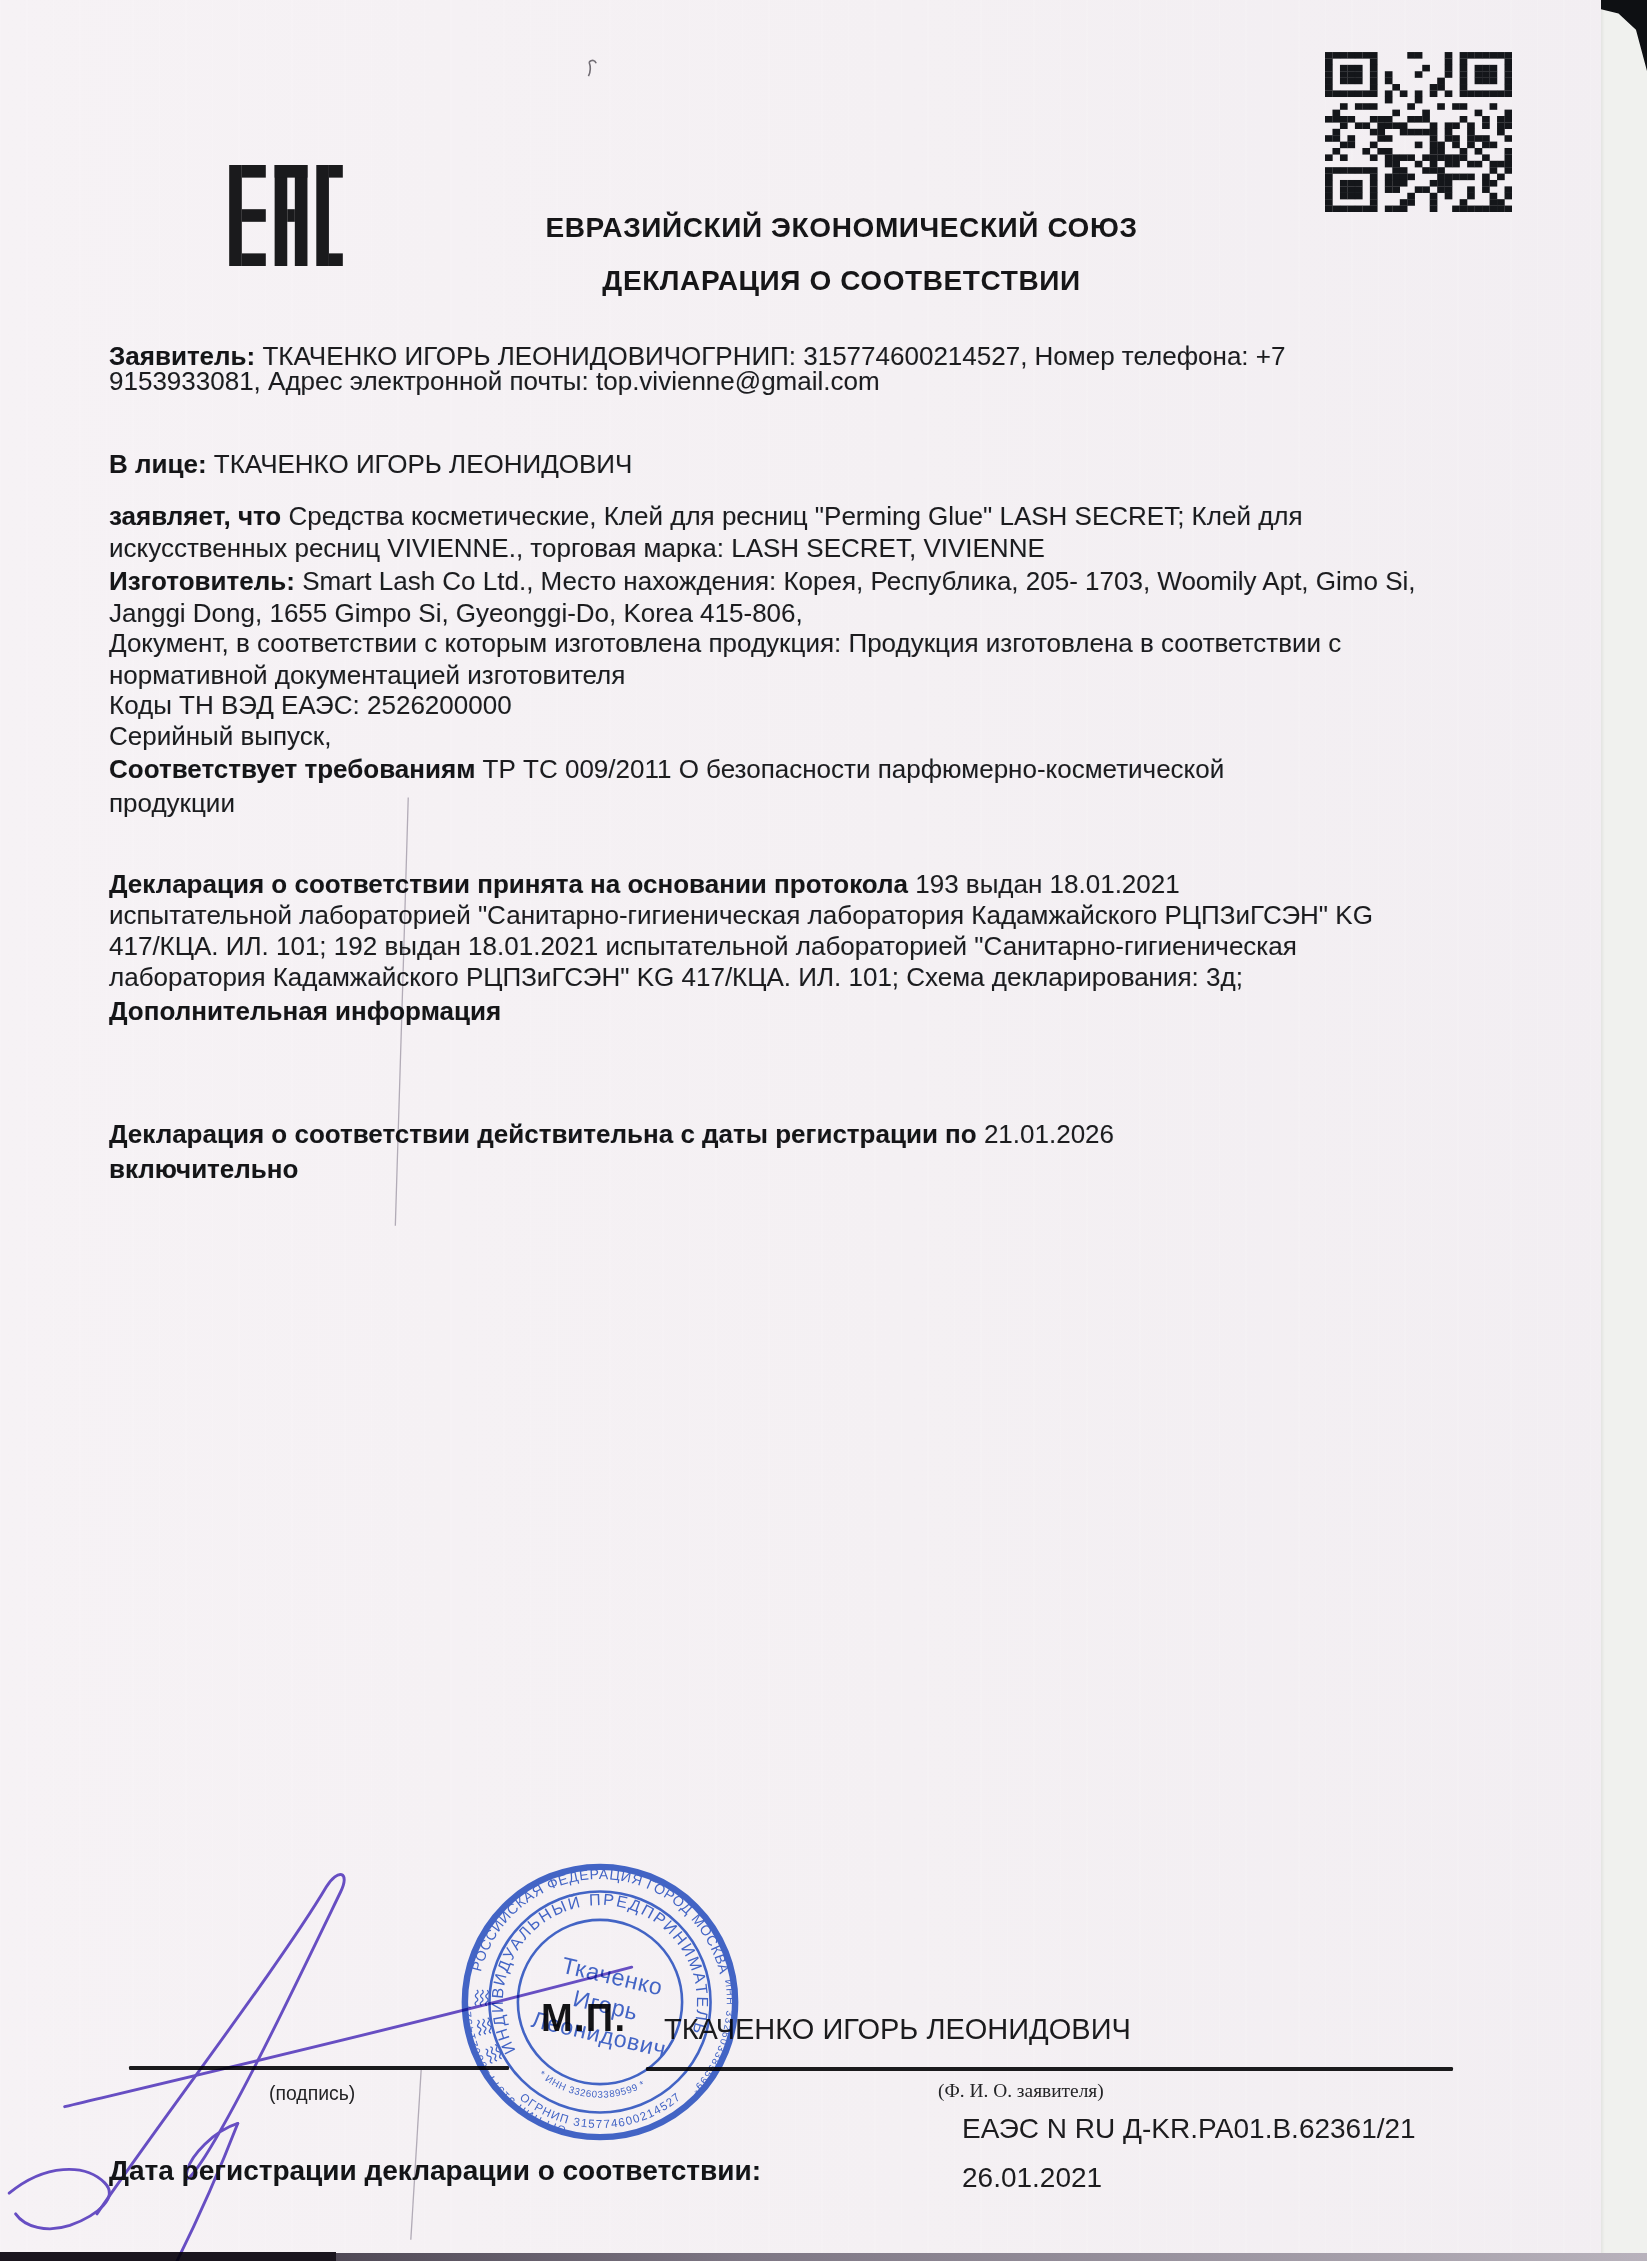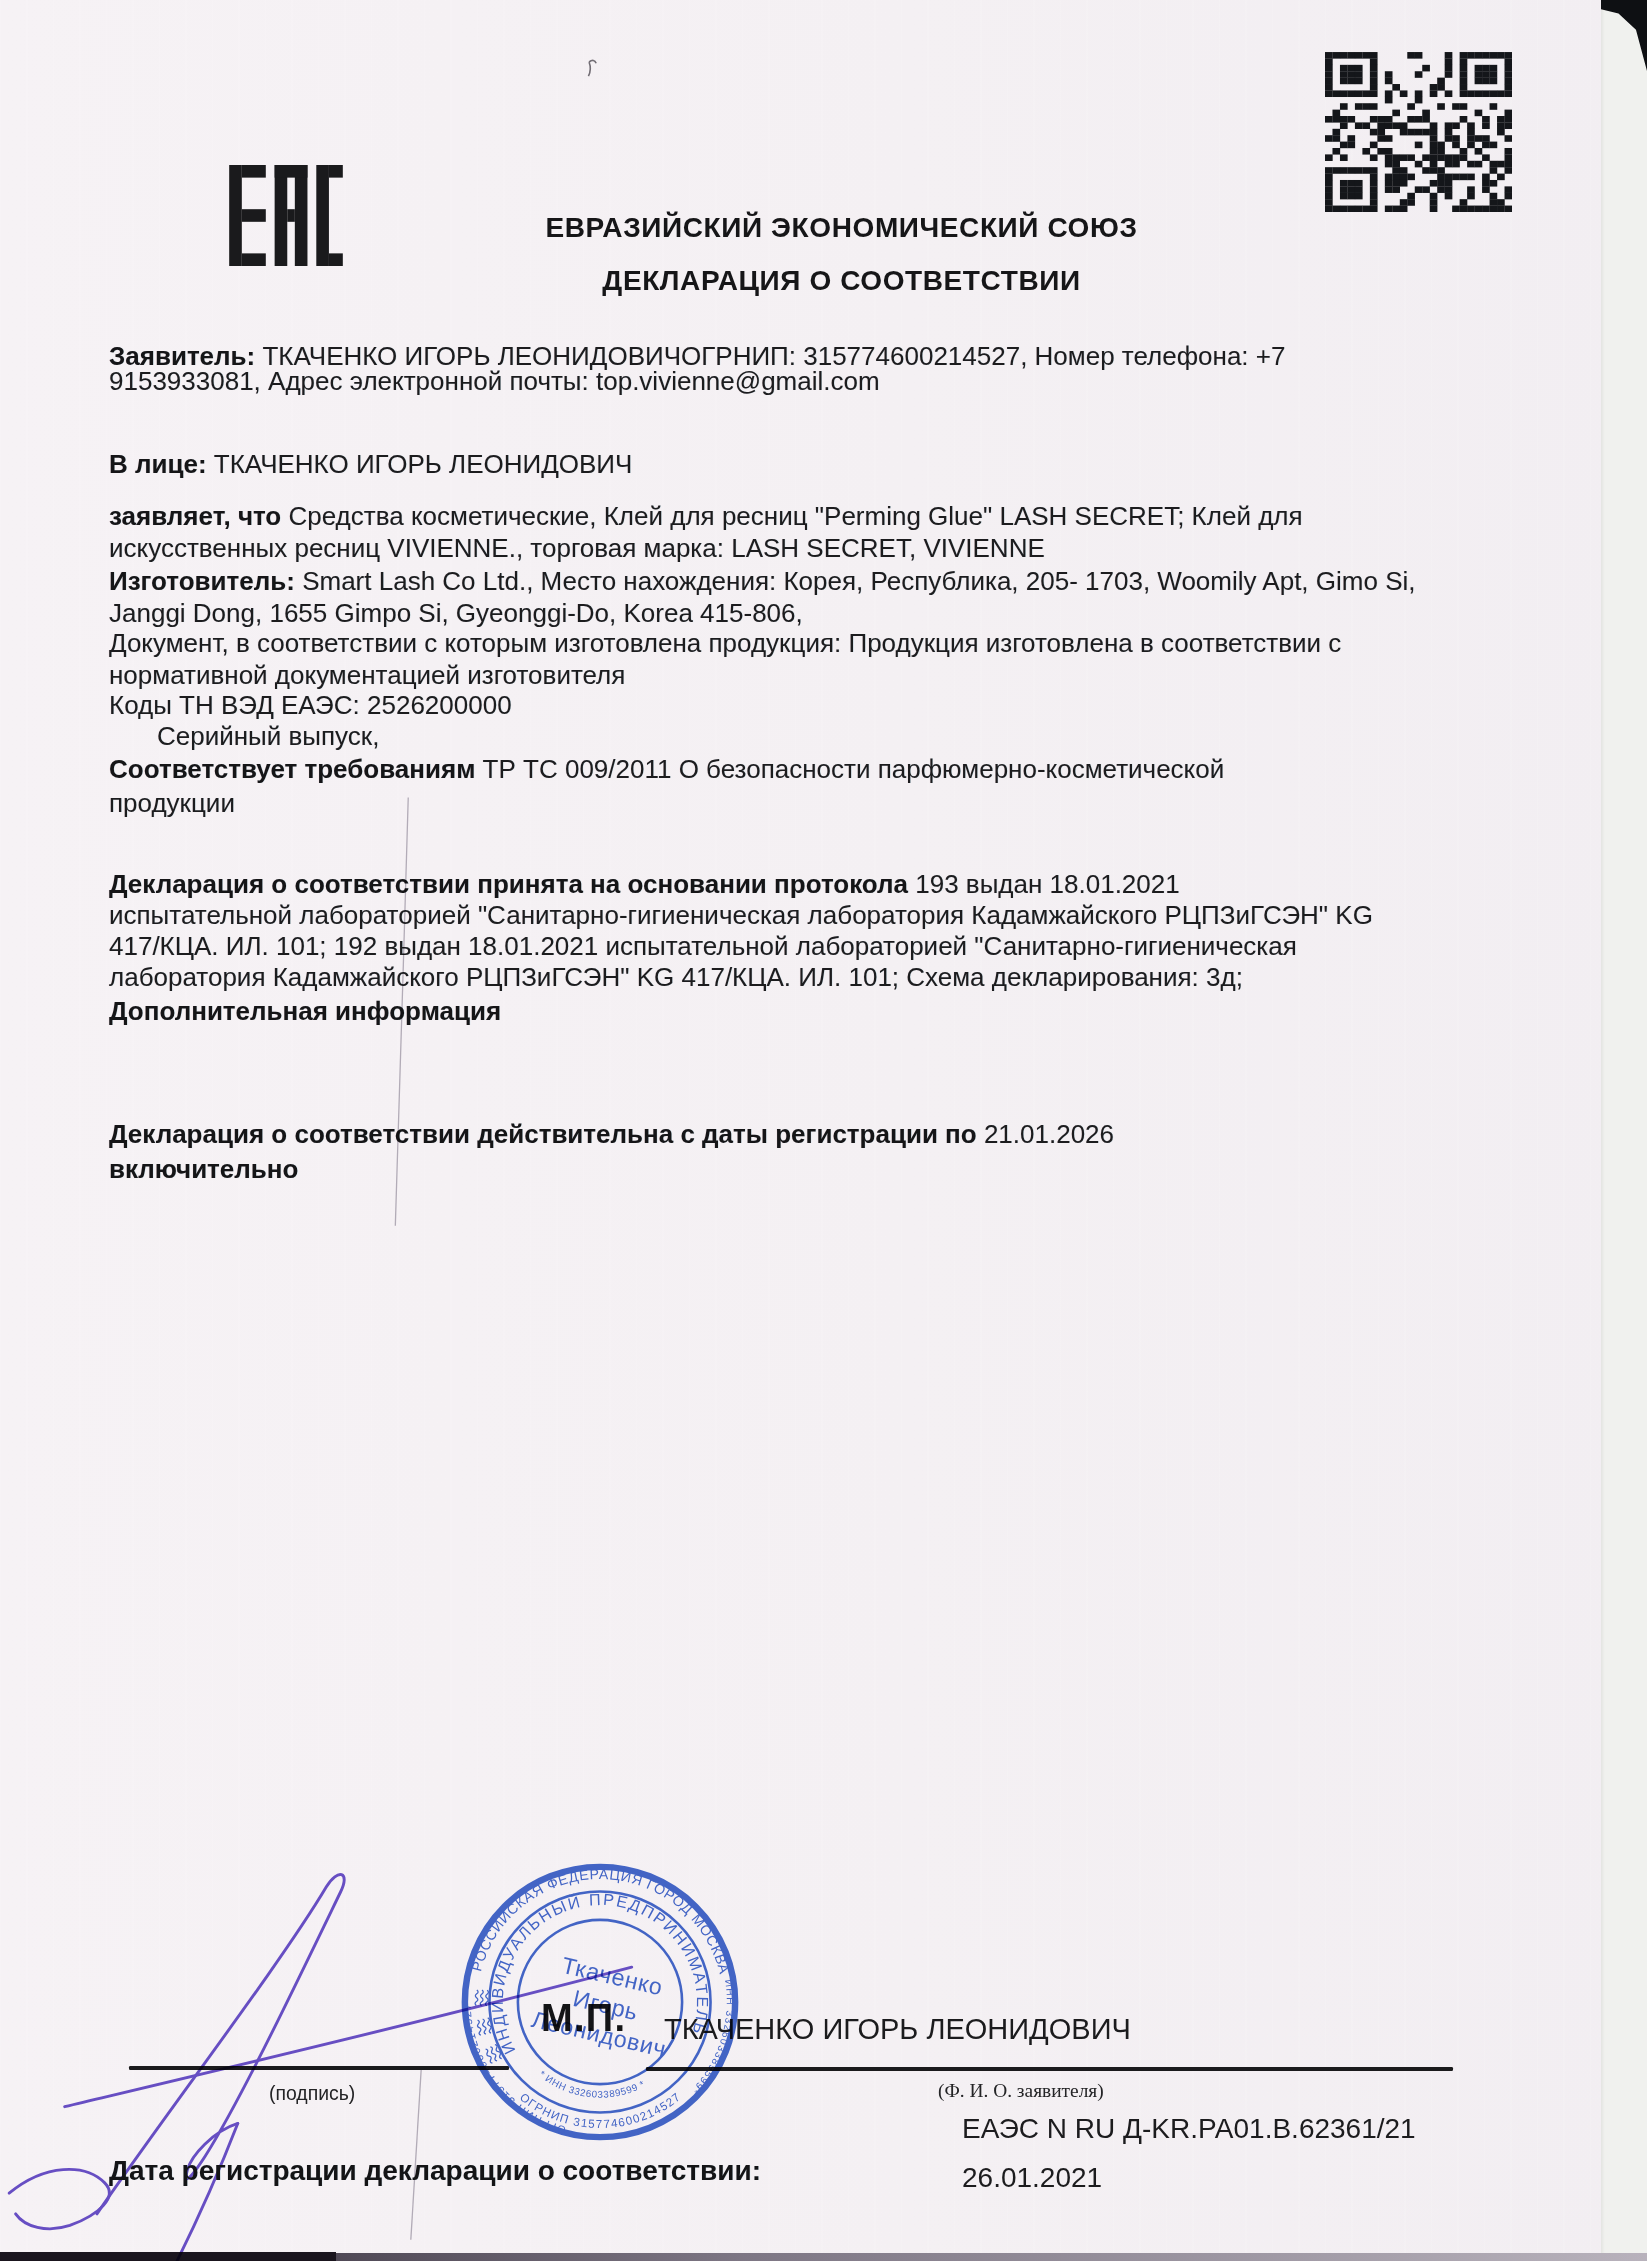--- a/index.html
+++ b/index.html
@@ -34,21 +34,21 @@
   #body-lines .bl:nth-child(1){top:341px;}
   #body-lines .bl:nth-child(2){top:366px;}
   #body-lines .bl:nth-child(3){top:449px;}
   #body-lines .bl:nth-child(4){top:501px;}
   #body-lines .bl:nth-child(5){top:533px;}
   #body-lines .bl:nth-child(6){top:566px;}
   #body-lines .bl:nth-child(7){top:598px;}
   #body-lines .bl:nth-child(8){top:628px;}
   #body-lines .bl:nth-child(9){top:660px;}
   #body-lines .bl:nth-child(10){top:690px;}
-  #body-lines .bl:nth-child(11){top:721px;margin-left:48px;}
+  #body-lines .bl:nth-child(11){top:721px;}
   #body-lines .bl:nth-child(12){top:754px;}
   #body-lines .bl:nth-child(13){top:788px;}
   #body-lines .bl:nth-child(14){top:869px;}
   #body-lines .bl:nth-child(15){top:900px;}
   #body-lines .bl:nth-child(16){top:931px;}
   #body-lines .bl:nth-child(17){top:962px;}
   #body-lines .bl:nth-child(18){top:996px;}
   #body-lines .bl:nth-child(19){top:1119px;}
   #body-lines .bl:nth-child(20){top:1154px;}
   

